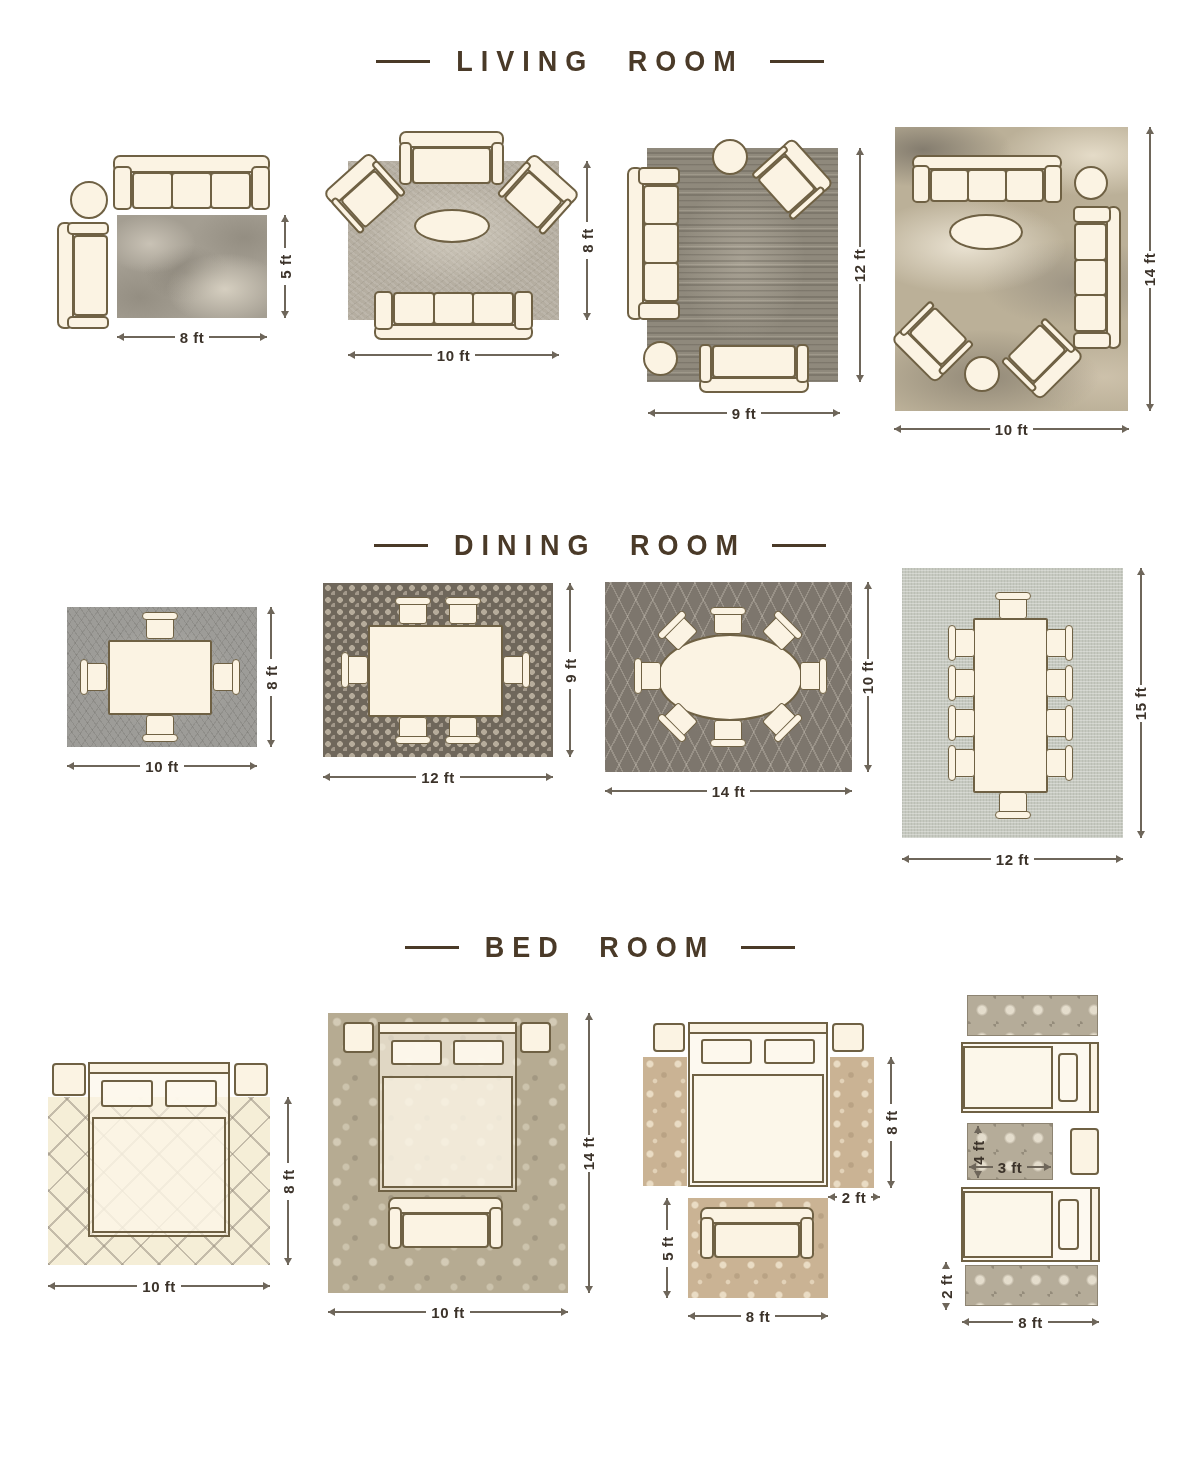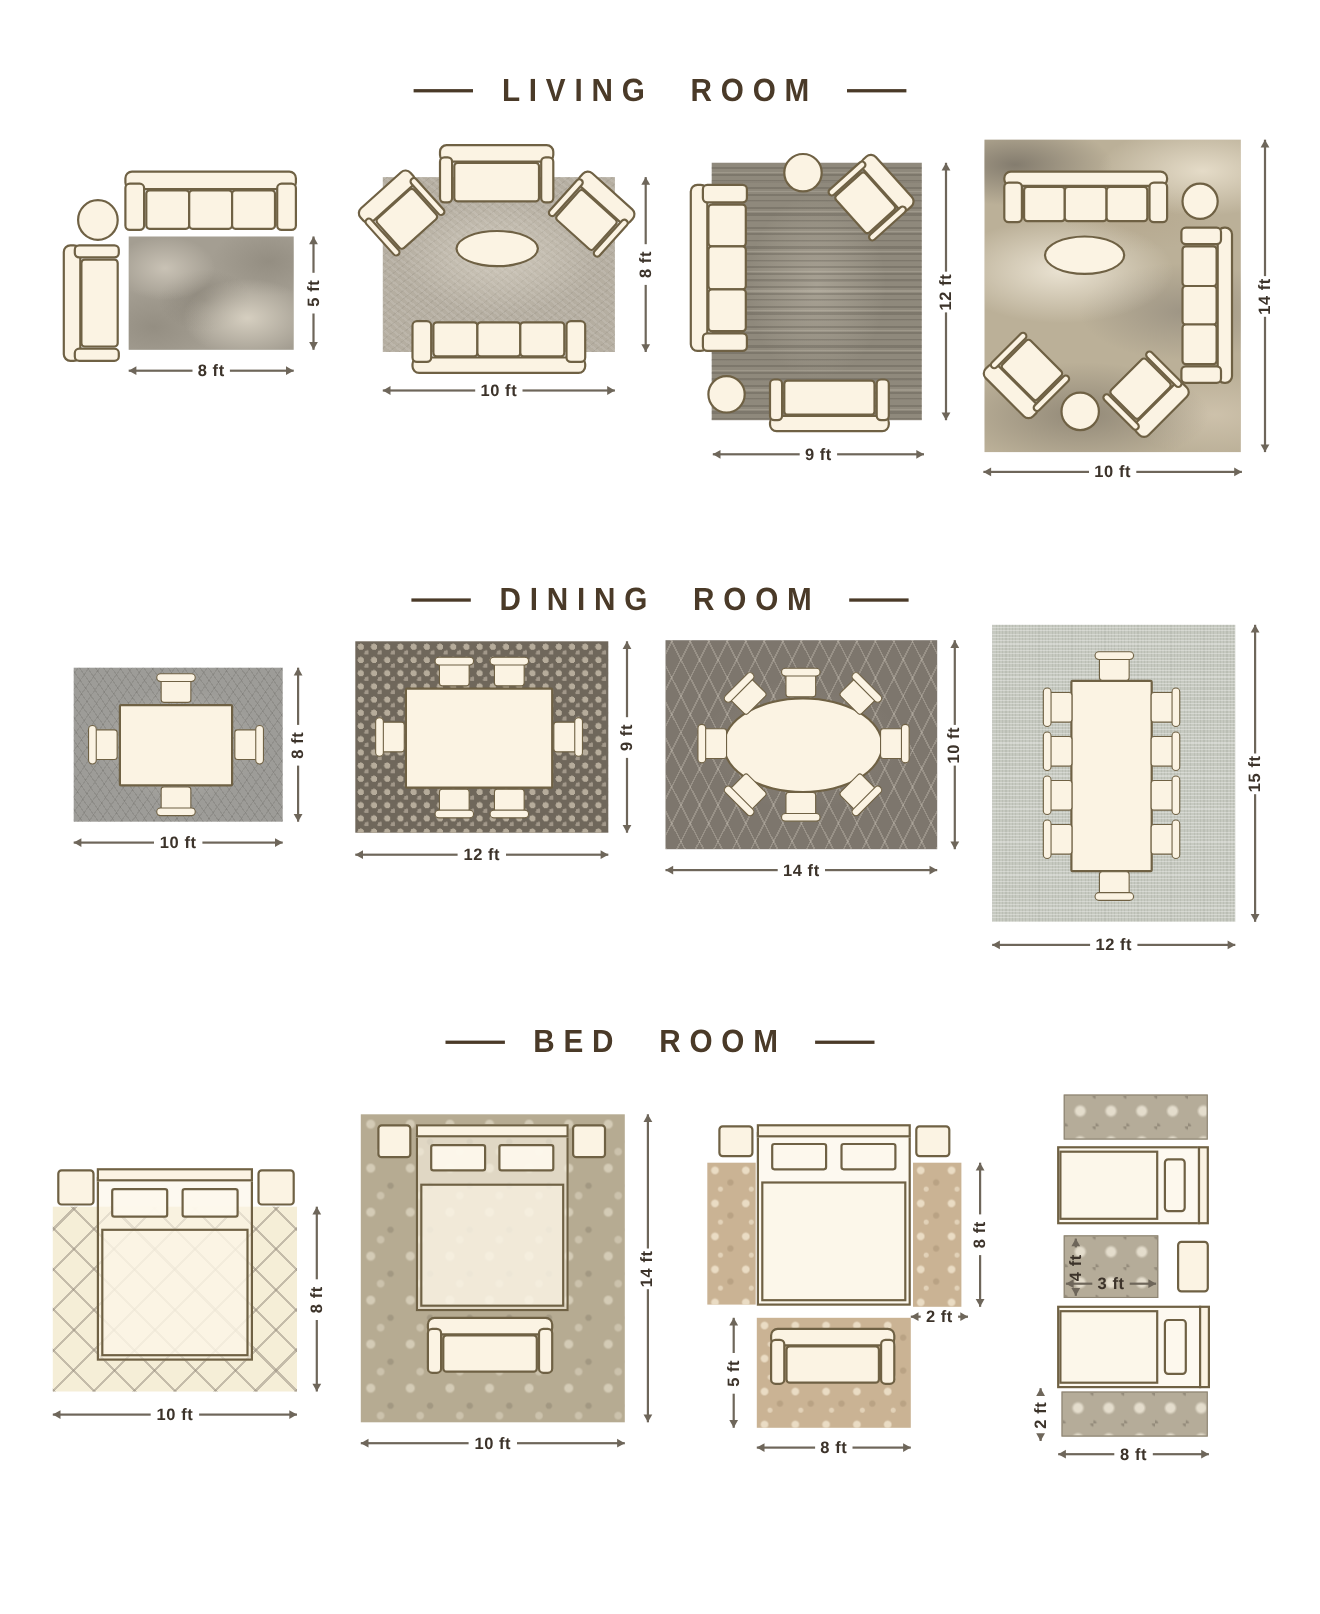--- a/index.html
+++ b/index.html
@@ -95,21 +95,21 @@
     border-top:4.5px solid transparent;border-bottom:4.5px solid transparent;border-left:7px solid #6e665a;}
   .dim-v .dl.a::before{content:"";position:absolute;top:0;left:-3.5px;width:0;height:0;
     border-left:4.5px solid transparent;border-right:4.5px solid transparent;border-bottom:7px solid #6e665a;}
   .dim-v .dl.b::after{content:"";position:absolute;bottom:0;left:-3.5px;width:0;height:0;
     border-left:4.5px solid transparent;border-right:4.5px solid transparent;border-top:7px solid #6e665a;}
 </style>
 </head>
 <body>
 
 <div id="canvas">
-  <div class="sec-title" style="top:64px">
+  <div class="sec-title" style="top:43px">
     <span class="rule"></span>
     <span class="ttext">LIVING ROOM</span>
     <span class="rule"></span>
   </div>
   <div class="sec-title" style="top:929px">
     <span class="rule"></span>
     <span class="ttext">BED ROOM</span>
     <span class="rule"></span>
   </div>
   <div class="sec-title" style="top:527px">

